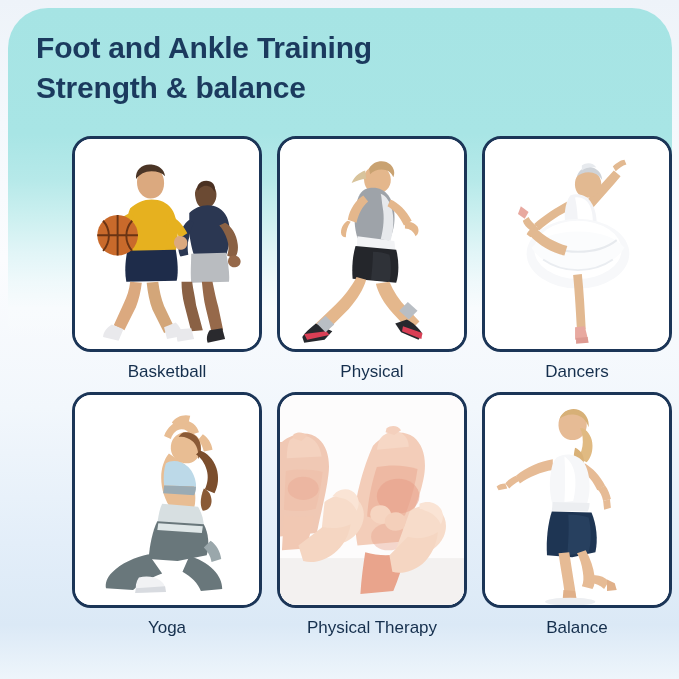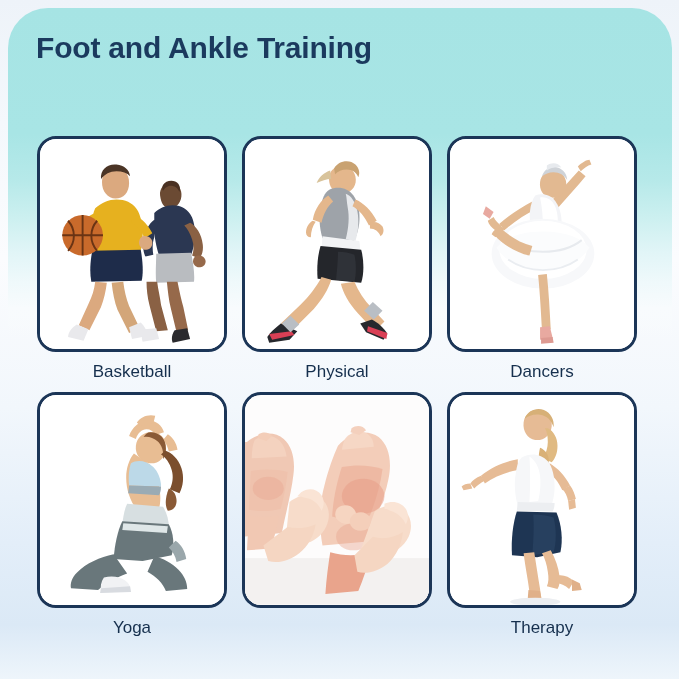--- a/index.html
+++ b/index.html
@@ -77,20 +77,21 @@
     grid-template-columns: repeat(3, 190px);
     grid-column-gap: 15px;
     grid-row-gap: 10px;
   }
 
   .cell {
     width: 190px;
     display: flex;
     flex-direction: column;
     align-items: center;
+    margin-left: 35px;
   }
 
   .card {
     position: relative;
     width: 190px;
     height: 216px;
     box-sizing: border-box;
     border: 3px solid #1b3557;
     border-radius: 19px;
     background: #ffffff;
@@ -113,20 +114,21 @@
 </style>
 </head>
 <body>
 
 <div id="infographic">
 
   <div class="teal-panel"></div>
 
   <div class="header">
     <span class="header-line">Foot and Ankle Training</span>
+    <span class="header-line">Strength &amp; balance</span>
   </div>
 
   <div class="grid">
 
     <div class="cell">
       <div class="card">
         <div class="scene">
           <svg viewBox="0 0 190 216" xmlns="http://www.w3.org/2000/svg">
             <rect width="190" height="216" fill="#ffffff"></rect>
 
@@ -311,20 +313,21 @@
             <path d="M44 136c10 2 20 1 29-3-2 12-8 23-17 30-10 8-22 11-32 8l-5-16z" fill="#f5d6c2"></path>
             <path d="M134 120c10-8 24-8 32 0 6 7 7 17 3 26-5 10-14 17-25 19-10 2-19-1-24-7z" fill="#f7dcca"></path>
             <path d="M144 112c8-4 17-2 22 5 3 5 3 11 0 16-3-7-9-12-16-14-2-1-4-2-6-2z" fill="#fae4d5"></path>
             <path d="M132 146c11 3 22 1 31-5-1 13-7 25-16 33-10 8-22 11-31 8l-3-17z" fill="#f5d6c2"></path>
 
             <path d="M96 116c6-4 13-3 17 2 3 4 2 10-2 13-5 3-12 2-16-3-3-4-2-9 1-12z" fill="#f6d5c1"></path>
             <path d="M114 122c6-3 12-1 15 4 2 5 0 11-5 13-6 2-12 0-15-5-2-5 0-10 5-12z" fill="#f4cfba"></path>
           </svg>
         </div>
       </div>
+      <div class="card-label">Physical Therapy</div>
     </div>
 
     <div class="cell">
       <div class="card">
         <div class="scene">
           <svg viewBox="0 0 190 216" xmlns="http://www.w3.org/2000/svg">
             <rect width="190" height="216" fill="#ffffff"></rect>
 
             <path d="M76 28c1-8 8-14 16-13 9 1 14 8 13 17-1 9-8 15-17 14-8-1-13-9-12-18z" fill="#e6bb95"></path>
             <path d="M77 24c3-8 12-12 20-9 7 3 11 10 10 18-2-7-7-12-14-13-6-1-12 1-16 4z" fill="#d7b077"></path>
@@ -350,17 +353,17 @@
             <path d="M81 201l12 1 2 10-15 1z" fill="#e0b089"></path>
 
             <path d="M104 160c5 9 8 18 9 26 1 6 0 11-2 14l-11-3c2-4 2-9 1-15-1-7-3-14-6-19z" fill="#e6bb95"></path>
             <path d="M111 186c6-1 12 1 17 6l-5 8c-4-4-9-6-14-6z" fill="#e6bb95"></path>
             <path d="M126 190l8 4 2 7-10 1z" fill="#e0b089"></path>
 
             <ellipse cx="88" cy="213" rx="26" ry="4" fill="#eceef1"></ellipse>
           </svg>
         </div>
       </div>
-      <div class="card-label">Therapy</div>
+      <div class="card-label">Balance</div>
     </div>
 
   </div>
 </div>
 
 </body></html>

